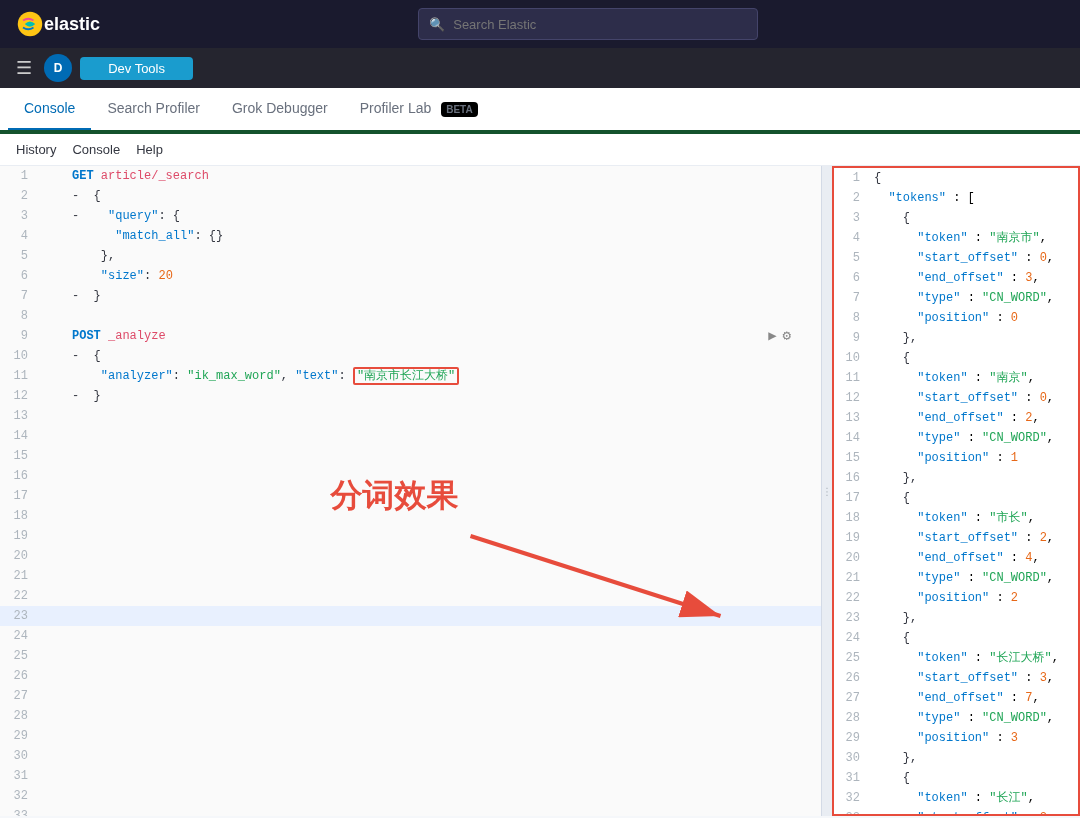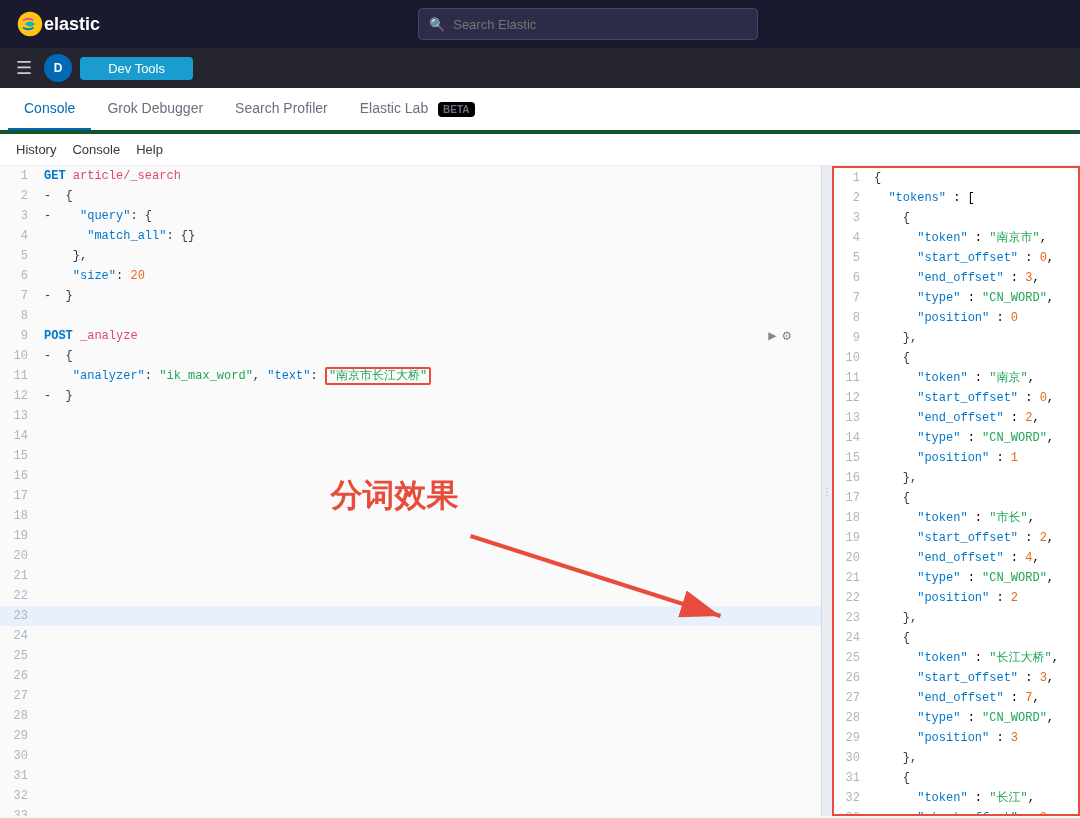--- a/index.html
+++ b/index.html
@@ -174,20 +174,21 @@
       padding-right: 12px;
       color: #adb5bd;
       user-select: none;
       font-size: 12px;
     }
     .line-content {
       flex: 1;
       padding-left: 4px;
       white-space: pre;
       color: #343741;
+      margin-left: 28px;
     }
     .kw-method { color: #0077cc; font-weight: bold; }
     .kw-path { color: #dd4a68; }
     .kw-key { color: #0077cc; }
     .kw-string { color: #20a556; }
     .kw-number { color: #e76818; }
     .kw-bracket { color: #343741; }
 
     
     .divider-handle {
@@ -275,24 +276,24 @@
 </div>
 
 <div class="toolbar">
   <button class="hamburger-btn">☰</button>
   <button class="avatar-btn">D</button>
   <button class="dev-tools-btn">Dev Tools</button>
 </div>
 
 <div class="tab-bar">
   <a class="tab active">Console</a>
+  <a class="tab">Search Profiler</a>
   <a class="tab">Grok Debugger</a>
-  <a class="tab">Search Profiler</a>
   <a class="tab">
-    <span>Elastic Lab</span>
+    <span>Profiler Lab</span>
     <span class="beta-badge">BETA</span>
   </a>
 </div>
 
 <div class="menu-bar">
   <span class="menu-item">History</span>
   <span class="menu-item">Console</span>
   <span class="menu-item">Help</span>
 </div>
 

